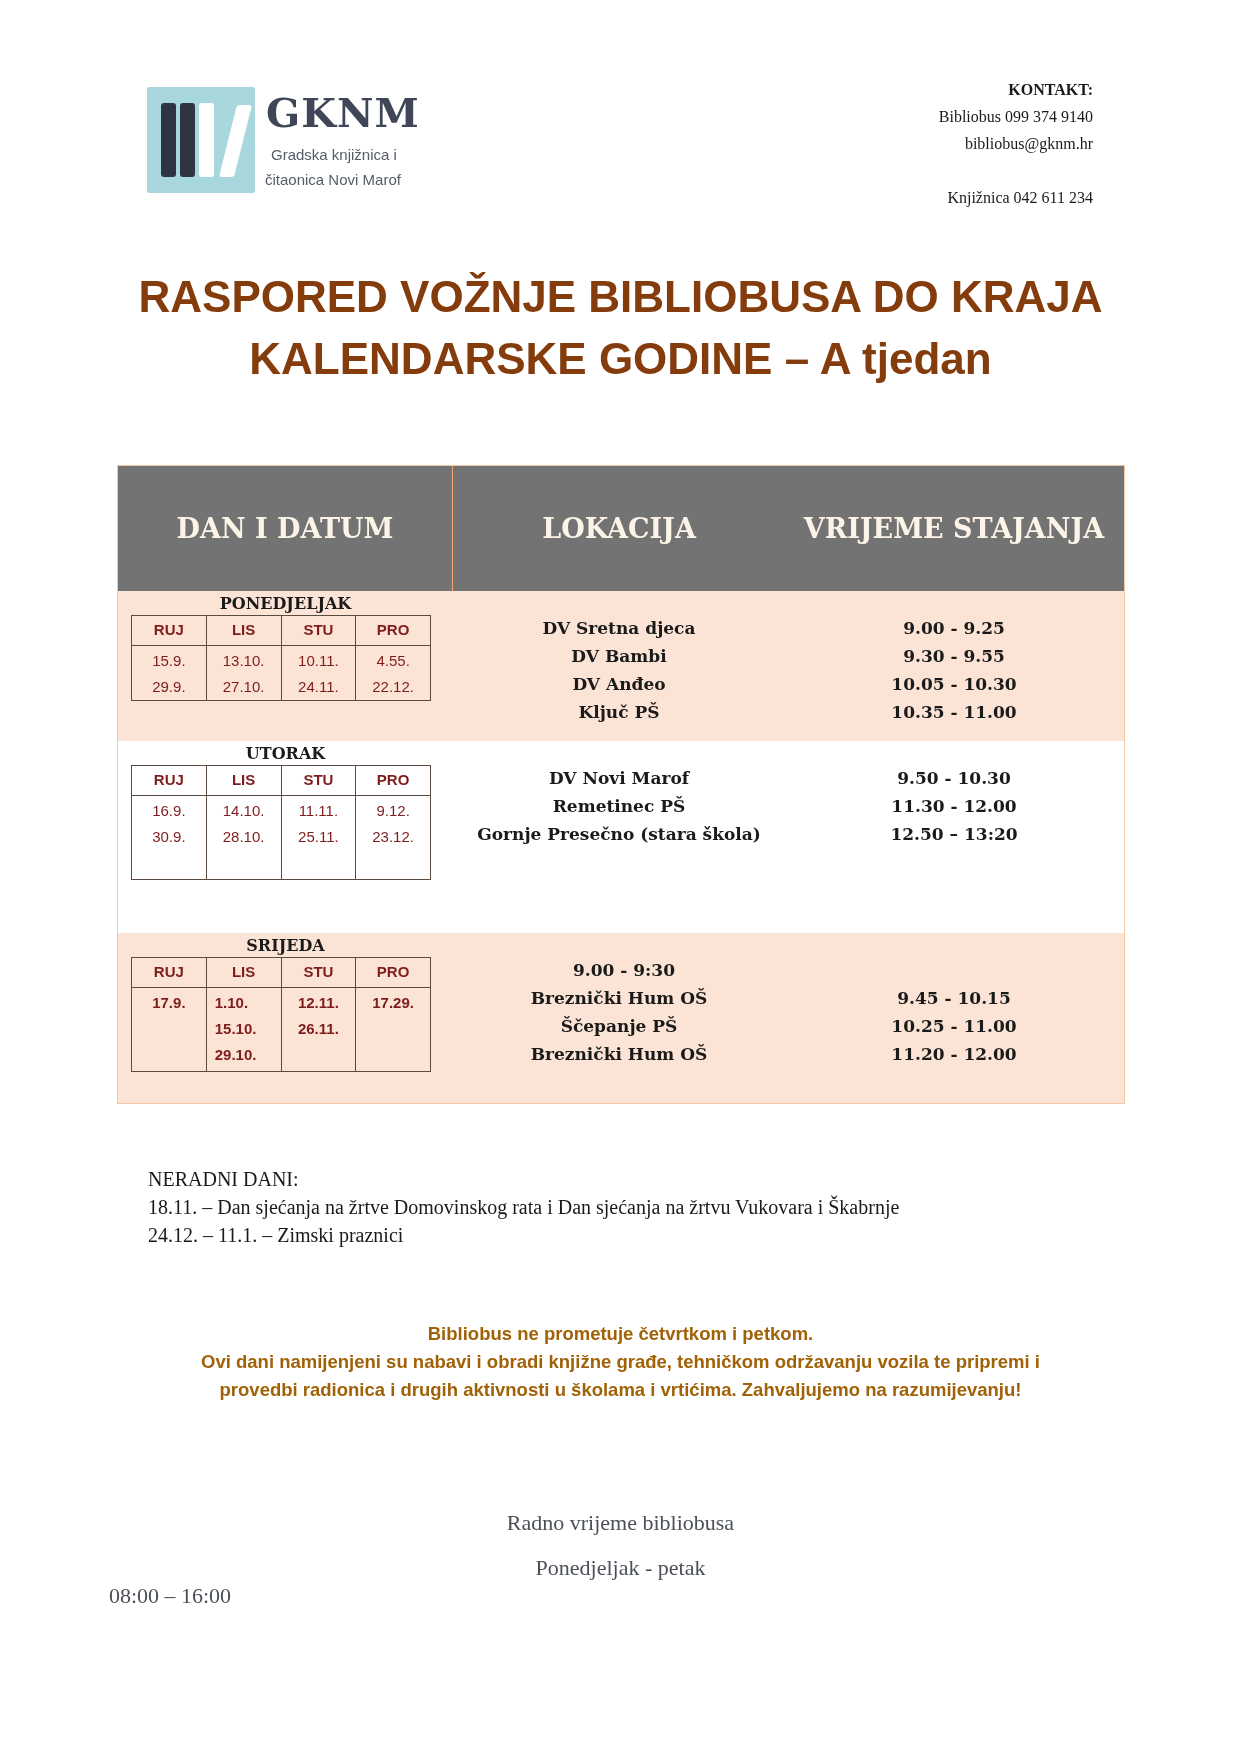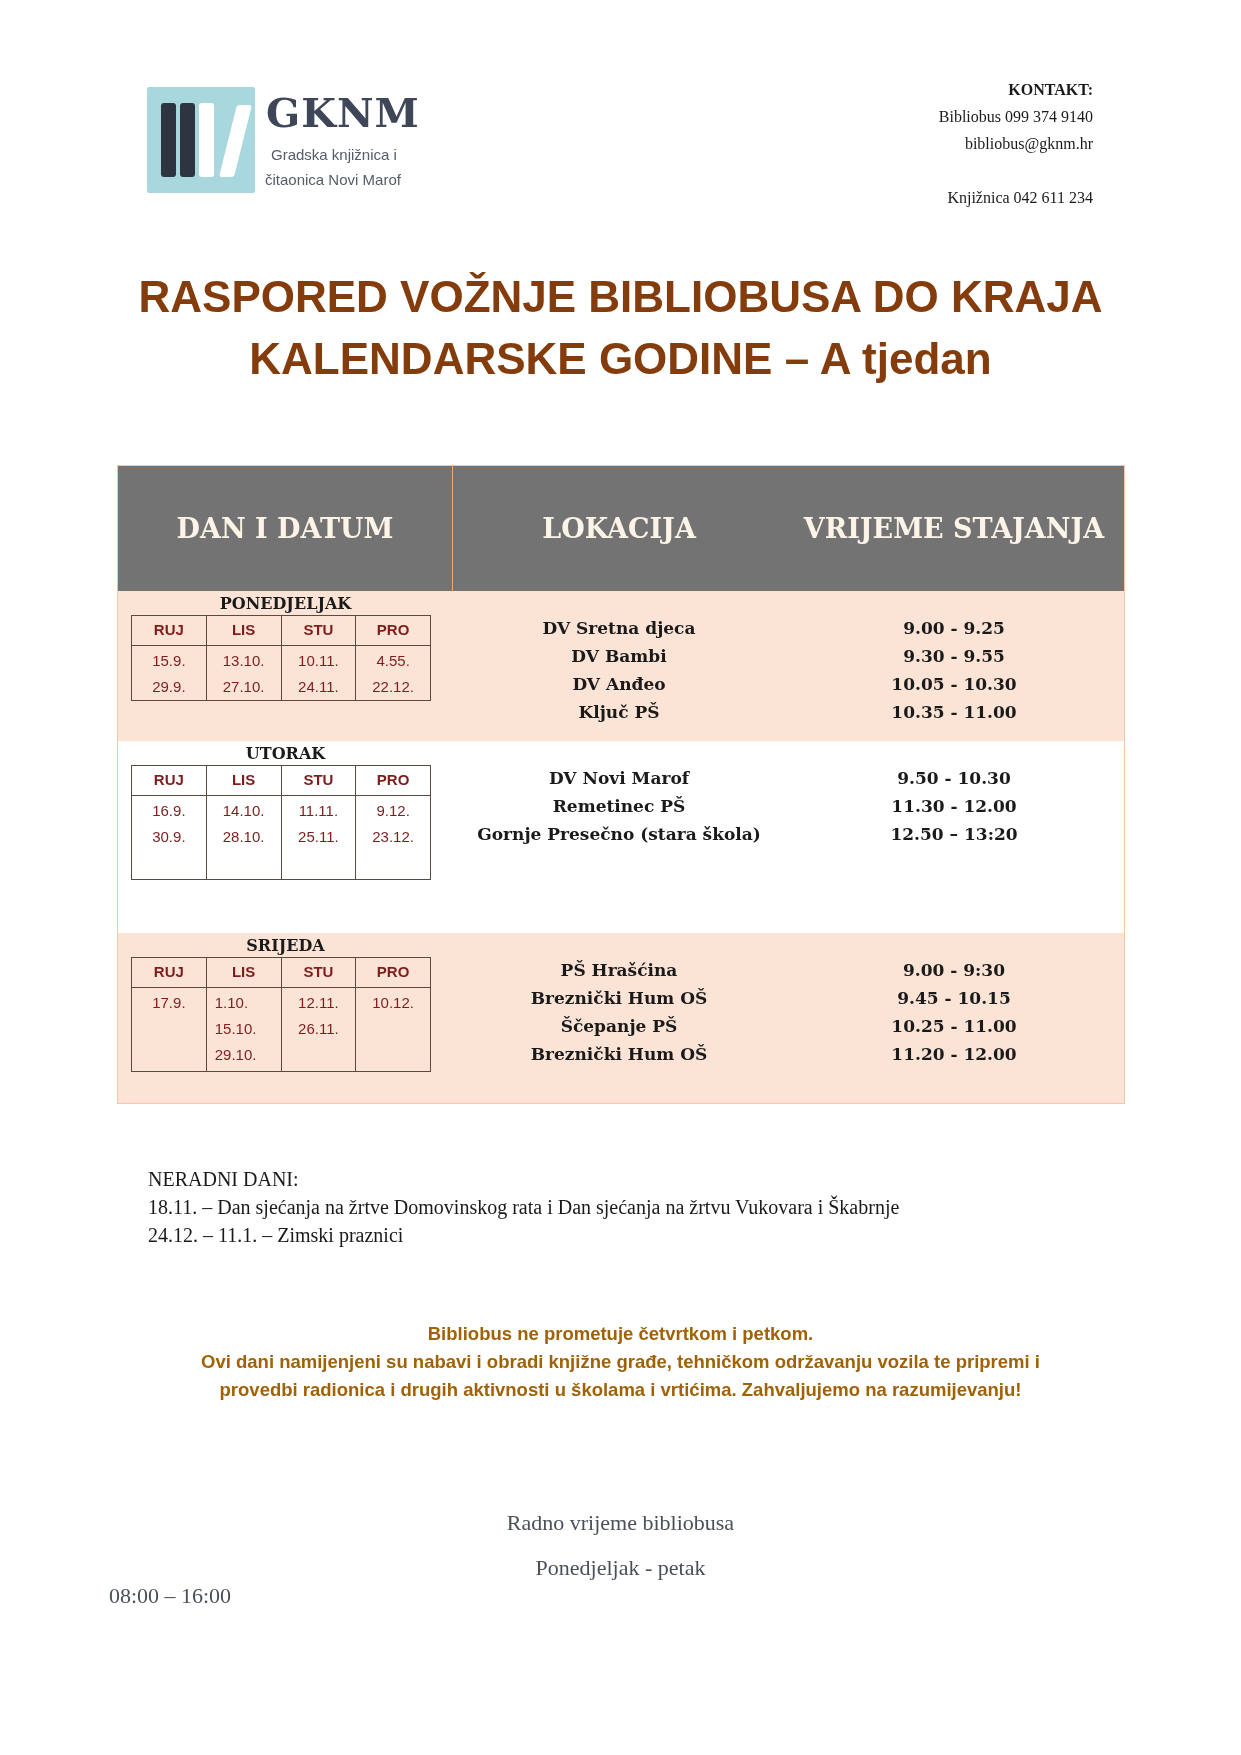--- a/index.html
+++ b/index.html
@@ -202,42 +202,41 @@
   <div class="row shaded" style="top:467px; height:170px;">
     <div class="day-name" style="top:3px;">SRIJEDA</div>
     <table class="dates" style="top:24px;">
       <tbody>
           <tr>
         <th>RUJ</th>
         <th>LIS</th>
         <th>STU</th>
         <th>PRO</th>
       </tr>
-      <tr style="height:84px;">
+      <tr style="height:84px;font-weight:bold;">
         <td>
               <span>17.9.</span>
             </td>
         <td style="text-align:left; padding-left:8px;margin-top:11px;">
               <span>1.10.</span>
               <span>15.10.</span>
               <span>29.10.</span>
             </td>
         <td>
               <span>12.11.</span>
               <span>26.11.</span>
             </td>
         <td>
-              <span>10.12.</span>
+              <span>17.29.</span>
             </td>
       </tr>
     </tbody>
       </table>
     <div class="stops" style="top:23px;">
       <div class="stop">
-          <span class="loc">PŠ Hrašćina</span>
           <span class="time">9.00 - 9:30</span>
         </div>
       <div class="stop">
           <span class="loc">Breznički Hum OŠ</span>
           <span class="time">9.45 - 10.15</span>
         </div>
       <div class="stop">
           <span class="loc">Ščepanje PŠ</span>
           <span class="time">10.25 - 11.00</span>
         </div>

